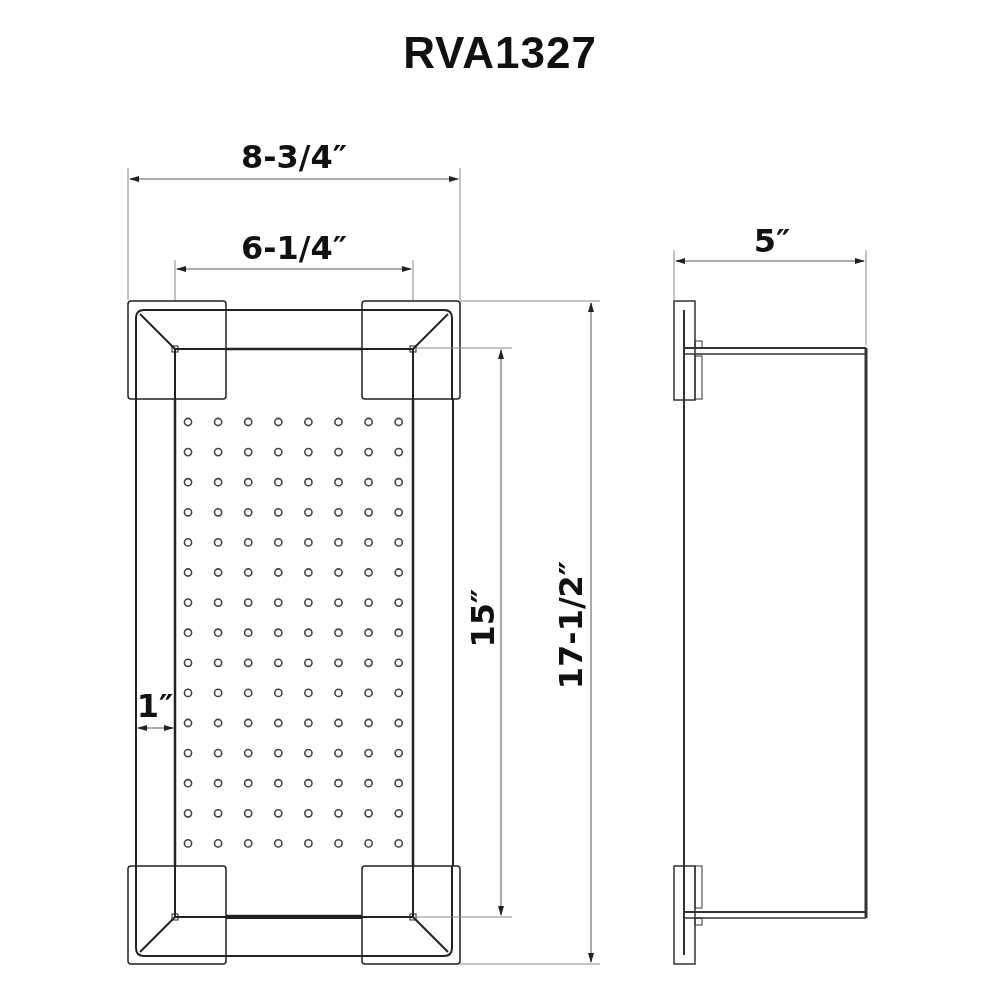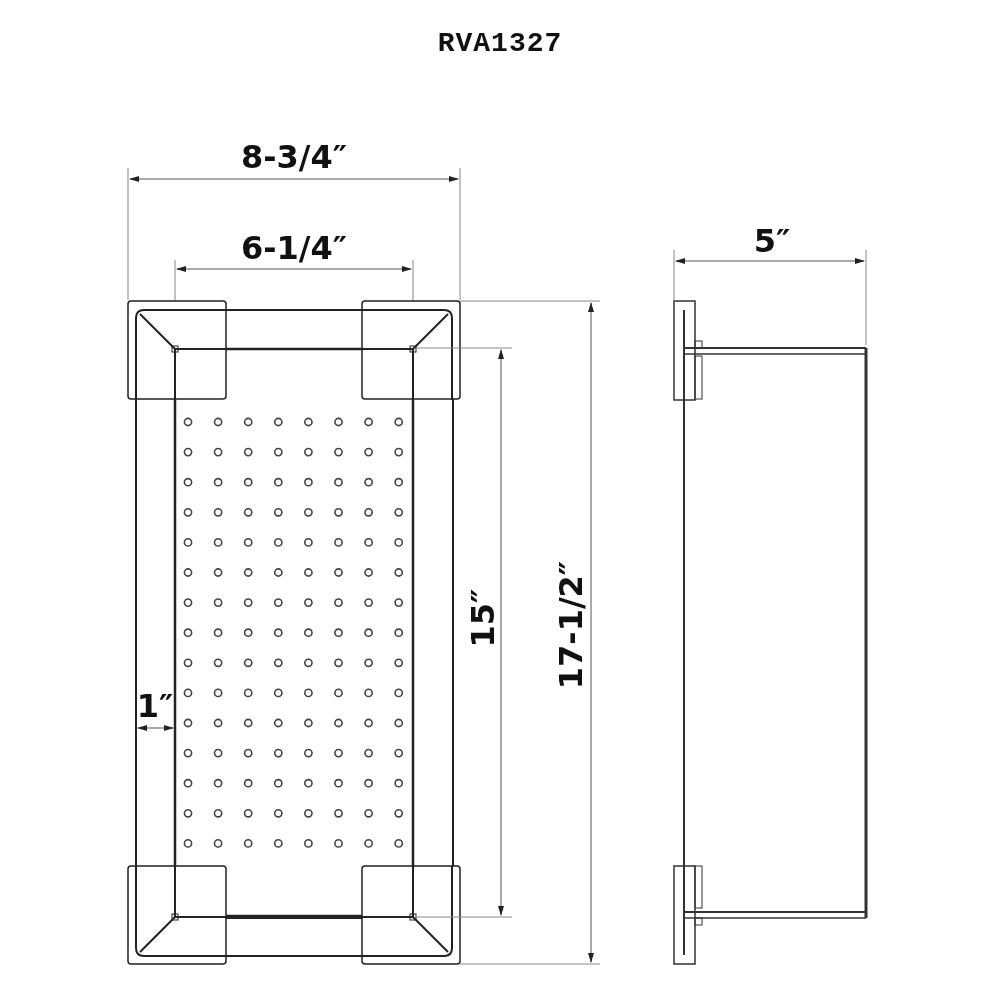--- a/index.html
+++ b/index.html
@@ -1,17 +1,17 @@
 <!DOCTYPE html>
 <html><head>
 <meta charset="utf-8">
 <style>
   html, body { margin:0; padding:0; background:#ffffff; }
   body { width:1000px; height:1000px; position:relative; overflow:hidden; font-family:"Liberation Sans", sans-serif; }
-  .title { position:absolute; left:0; top:28px; width:1000px; text-align:center; font-size:28px; font-weight:bold; color:#111; letter-spacing:1px;font-family:Liberation Mono, monospace; }
+  .title { position:absolute; left:0; top:28px; width:1000px; text-align:center; font-size:44px; font-weight:bold; color:#111; letter-spacing:1px; }
   svg { position:absolute; left:0; top:0; }
   .dimtxt { font-family:"DejaVu Sans", sans-serif; font-size:32px; font-weight:bold; fill:#111; }
 </style>
 </head>
 <body>
 
 <div class="title">RVA1327</div>
 
 <svg width="1000" height="1000" viewBox="0 0 1000 1000">
   <defs>

